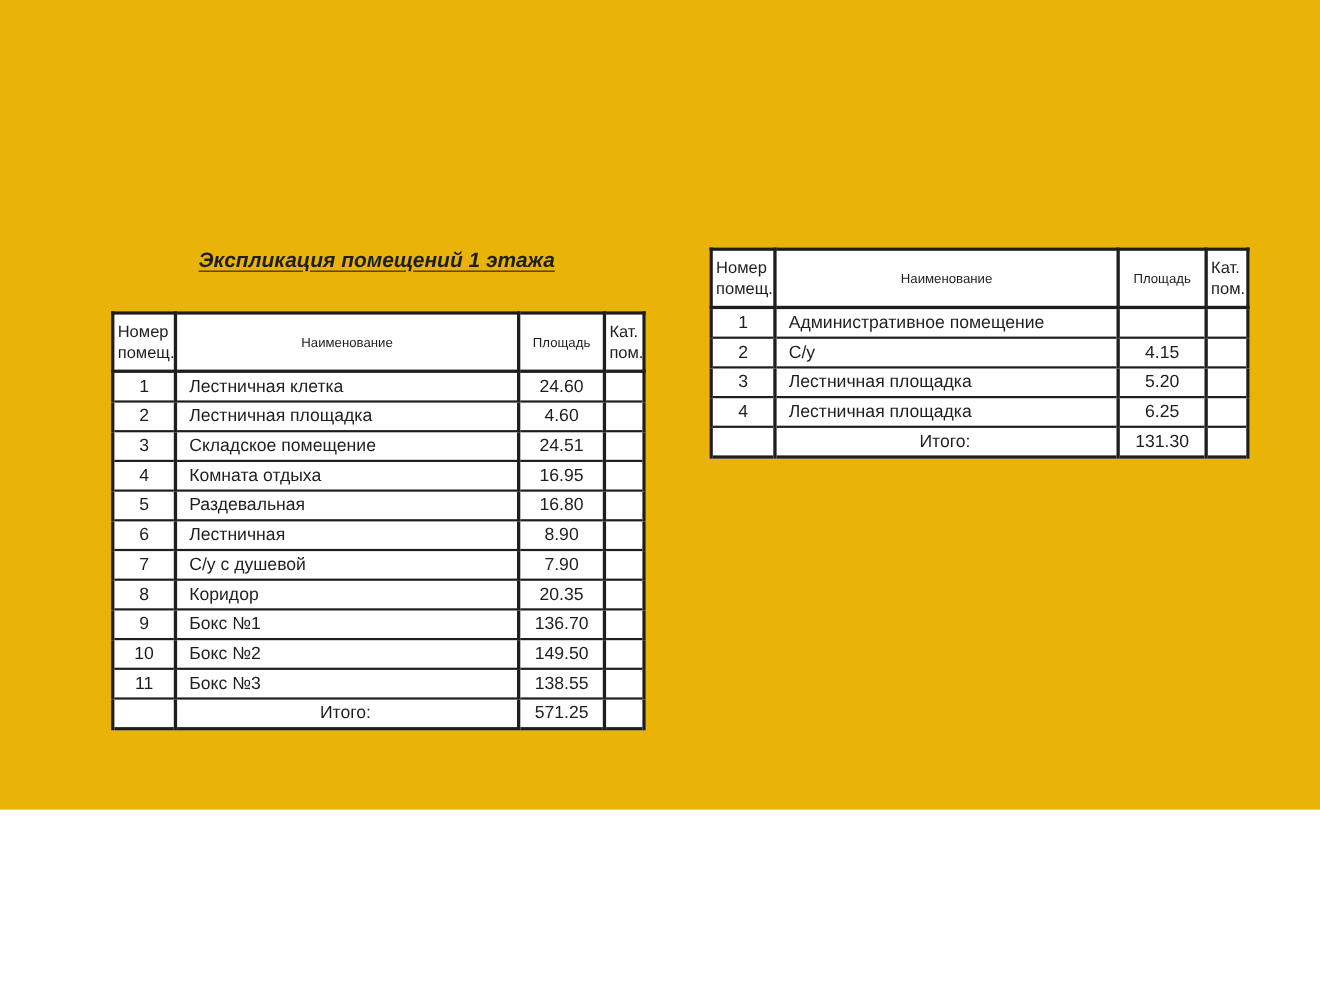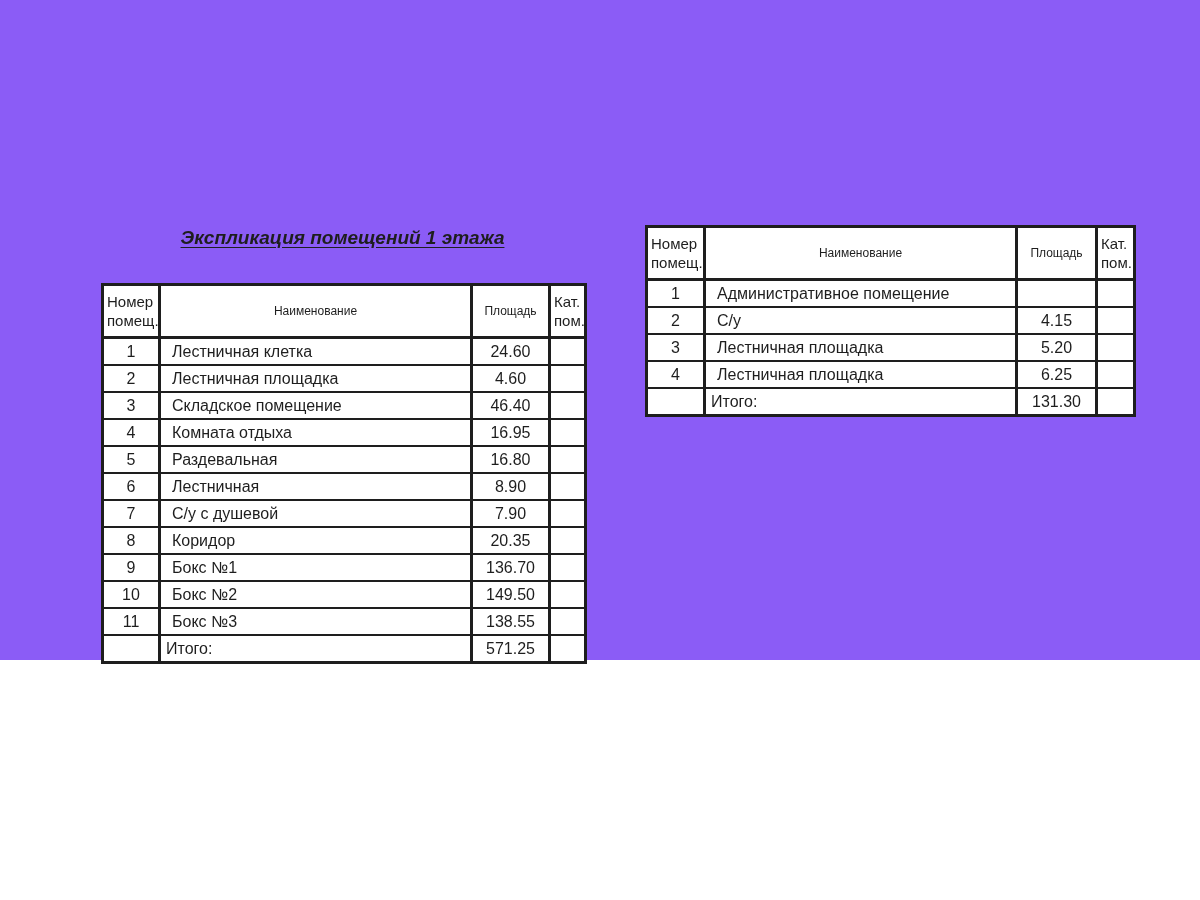--- a/index.html
+++ b/index.html
@@ -10,22 +10,22 @@
   body {
     width: 1200px;
     height: 900px;
     overflow: hidden;
     font-family: "Liberation Sans", sans-serif;
     color: #1e1e1e;
   }
   .sheet {
     position: relative;
     width: 1200px;
-    height: 660px;
-    background: #8b5cf6;
+    height: 736px;
+    background: #eab308;
   }
   .expl-block {
     position: absolute;
     top: 225px;
   }
   .expl-block.floor1 { left: 101px; width: 483px; }
   .expl-block.floor2 { left: 645px; width: 488px; }
 
   .expl-title {
     font-size: 19px;
@@ -79,21 +79,21 @@
     height: 25px;
     font-size: 16px;
     vertical-align: middle;
     padding: 0;
   }
   .expl td.c-num  { text-align: center; }
   .expl td.c-name { text-align: left; padding-left: 11px; padding-right: 5px; }
   .expl td.c-area { text-align: center; }
   .expl td.c-cat  { text-align: center; }
   .expl td.total-label {
-    text-align: left;
+    text-align: center;
     padding-right: 8px;
     padding-left: 5px;
   }
 </style>
 </head>
 <body>
 
 <div class="sheet">
 
   <section class="expl-block floor1">
@@ -122,21 +122,21 @@
           </tr>
           <tr>
             <td class="c-num">2</td>
             <td class="c-name">Лестничная площадка</td>
             <td class="c-area">4.60</td>
             <td class="c-cat"></td>
           </tr>
           <tr>
             <td class="c-num">3</td>
             <td class="c-name">Складское помещение</td>
-            <td class="c-area">46.40</td>
+            <td class="c-area">24.51</td>
             <td class="c-cat"></td>
           </tr>
           <tr>
             <td class="c-num">4</td>
             <td class="c-name">Комната отдыха</td>
             <td class="c-area">16.95</td>
             <td class="c-cat"></td>
           </tr>
           <tr>
             <td class="c-num">5</td>

